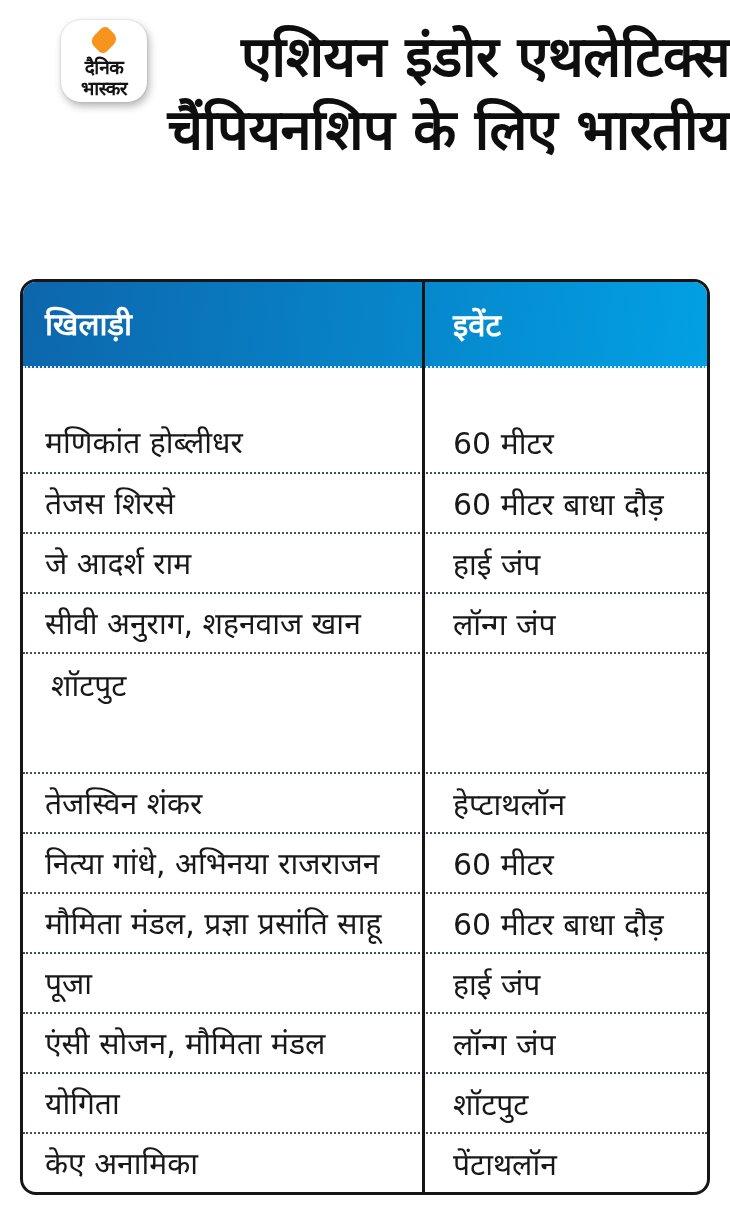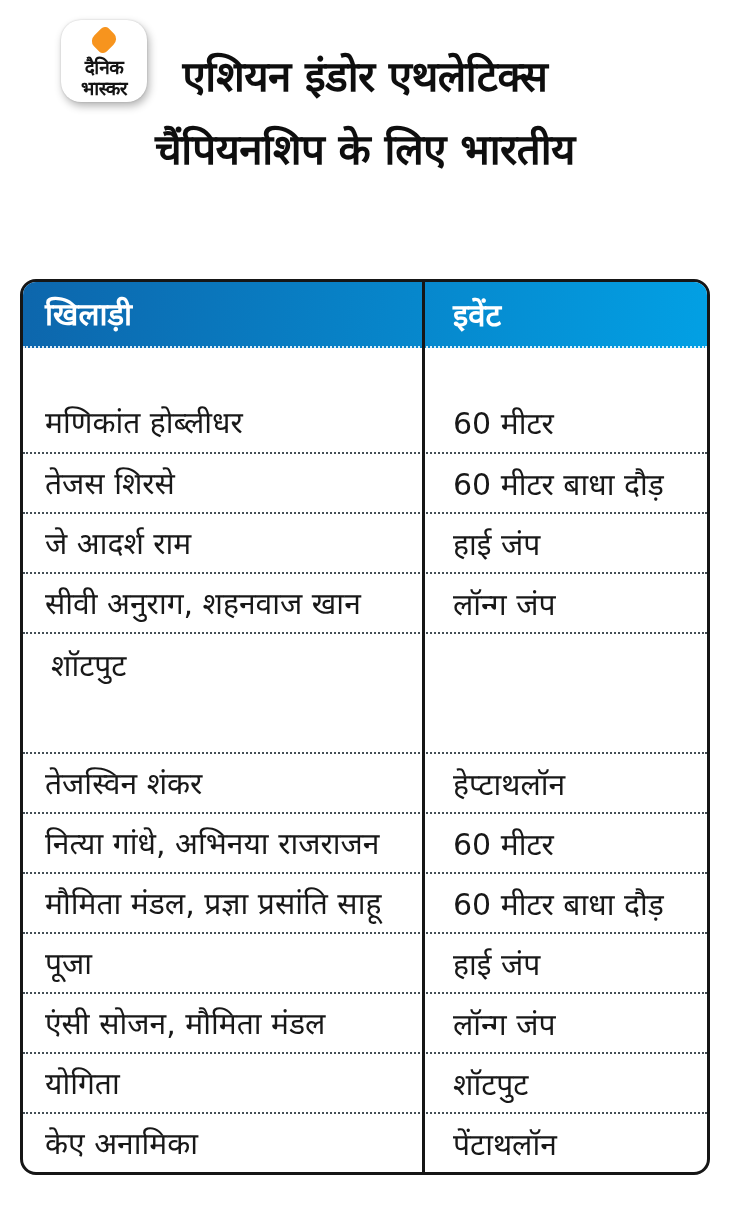--- a/index.html
+++ b/index.html
@@ -33,23 +33,23 @@
     margin: 3px 0 7px 0;
   }
   .logo-line {
     font-size: 19px; font-weight: 800;
     line-height: 21px; letter-spacing: -0.5px;
     color: #141414; white-space: nowrap;
   }
 
   
   .title {
-    padding-top: 40px;
-    text-align: center;
-    font-size: 42px; font-weight: 700;
+    padding-top: 20px;
+    text-align: right;
+    font-size: 56px; font-weight: 700;
     line-height: 73px;
     letter-spacing: -0.5px;
     color: #0e0e0e;
   }
 
   
   .table {
     position: absolute; left: 20px; top: 279px;
     width: 690px;
     border: 3px solid #161616;
@@ -64,21 +64,21 @@
     z-index: 3;
   }
   .row {
     display: flex; align-items: center;
     height: 60px;
     box-sizing: border-box;
     font-size: 30px; font-weight: 500;
     color: #181818;
   }
   .thead {
-    height: 66px;
+    height: 86px;
     border-bottom: 2px dotted rgba(255,255,255,0.85);
   }
   .hcell { color: #ffffff; font-weight: 700; font-size: 31px; }
   .cell1 {
     width: 402px; box-sizing: border-box;
     padding-left: 22px; padding-right: 14px;
     white-space: pre-line;
     line-height: 1.5;
   }
   .cell2 {

